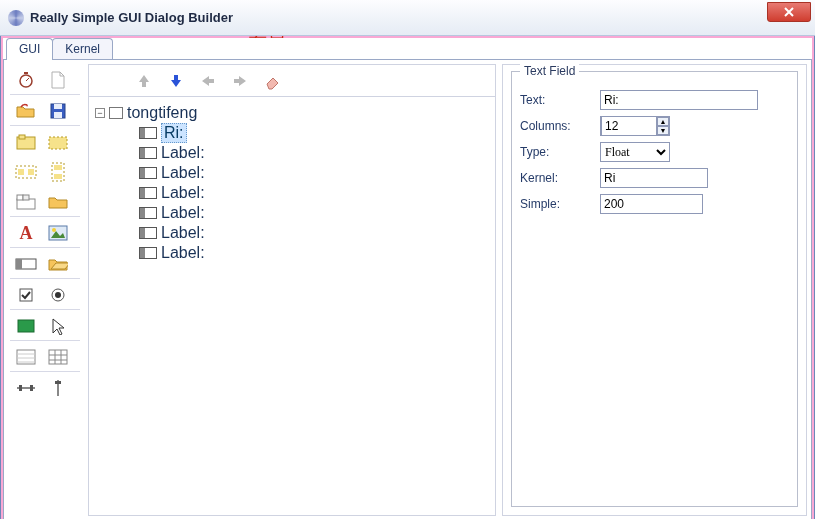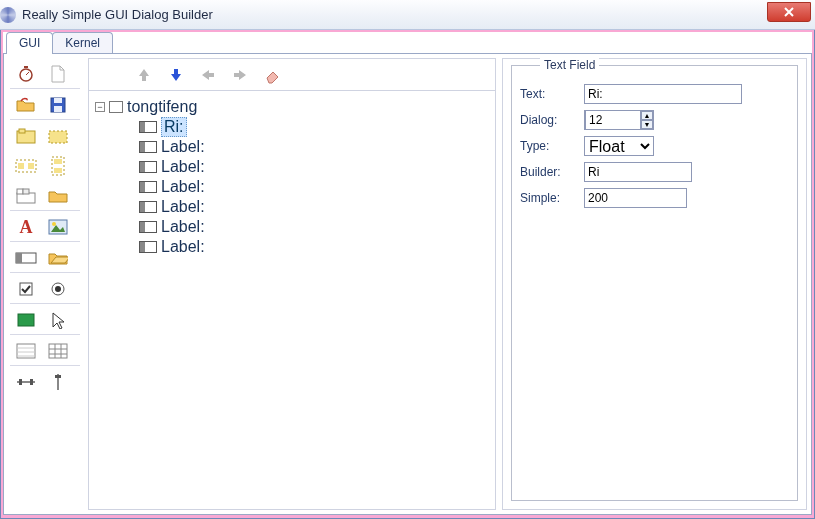--- a/index.html
+++ b/index.html
@@ -8,26 +8,28 @@
     font-size: 12px;
     background: #fff;
     width: 815px;
     height: 519px;
     overflow: hidden;
     position: relative;
   }
 
   
   .titlebar {
-    height: 30px;
+    height: 36px;
     background: linear-gradient(#fdfdff, #eef2f8 60%, #e6ecf5);
     border-bottom: 1px solid #b8c6de;
     display: flex;
     align-items: center;
-    position: relative;
+    padding-left: 8px;
+    position: relative;
+    font-weight: bold;
   }
   .titlebar .icon {
     width: 16px; height: 16px;
     margin-right: 6px;
     background: conic-gradient(from 0deg, #6b7cc0, #c5cde8, #6b7cc0, #c5cde8, #6b7cc0);
     border-radius: 50%;
     position: relative;
   }
   .titlebar .title {
     color: #1f2a44;
@@ -176,44 +178,44 @@
     padding: 12px 8px 8px 8px;
     height: 100%;
   }
   .propgroup > legend, .grouplabel {
     position: absolute;
     top: -8px; left: 8px;
     background: #fff;
     padding: 0 4px;
     color: #2b3b60;
     font-size: 12px;
-    margin-left: 20px;
   }
   .proprow {
     display: flex;
     align-items: center;
     margin: 6px 0;
-    gap: 0;
+    gap: 16px;
   }
   .proprow label {
     width: 64px;
     color: #253b68;
   }
   .proprow input[type=text] {
     height: 20px;
     border: 1px solid #8e98b6;
     padding: 1px 3px;
     font-size: 12px;
     background: #fff;
   }
   .proprow select {
     height: 20px;
     border: 1px solid #8e98b6;
-    font-size: 16px;
-    background: #fff;
+    font-size: 12px;
+    background: #fff;
+    font-family: Liberation Serif, serif;
   }
   .spinner {
     display: inline-flex; align-items: center;
     height: 20px;
     border: 1px solid #8e98b6;
   }
   .spinner input { width: 56px; border: none; padding-right:2px; font-size:12px; height:18px;}
   .spinner .btns { display: flex; flex-direction: column; }
   .spinner .btns button {
     width: 12px; height: 9px;
@@ -565,35 +567,35 @@
 
     <div class="proppanel">
       <div class="propgroup">
         <span class="grouplabel">Text Field</span>
 
         <div class="proprow">
           <label>Text:</label>
           <input type="text" style="width: 158px;" value="Ri:">
         </div>
         <div class="proprow">
-          <label>Dialog:</label>
+          <label>Columns:</label>
           <span class="spinner">
             <input type="text" value="12" style="">
             <span class="btns">
               <button>▲</button>
               <button>▼</button>
             </span>
           </span>
         </div>
         <div class="proprow">
           <label>Type:</label>
           <select style="width:70px" id="type-select"><option>Float</option><option>Integer</option><option>String</option></select>
         </div>
         <div class="proprow">
-          <label>Builder:</label>
+          <label>Kernel:</label>
           <input type="text" style="width: 108px;" value="Ri">
         </div>
         <div class="proprow">
           <label>Simple:</label>
           <input type="text" style="width: 103px;" value="200">
         </div>
       </div>
     </div>
 
   </div>

